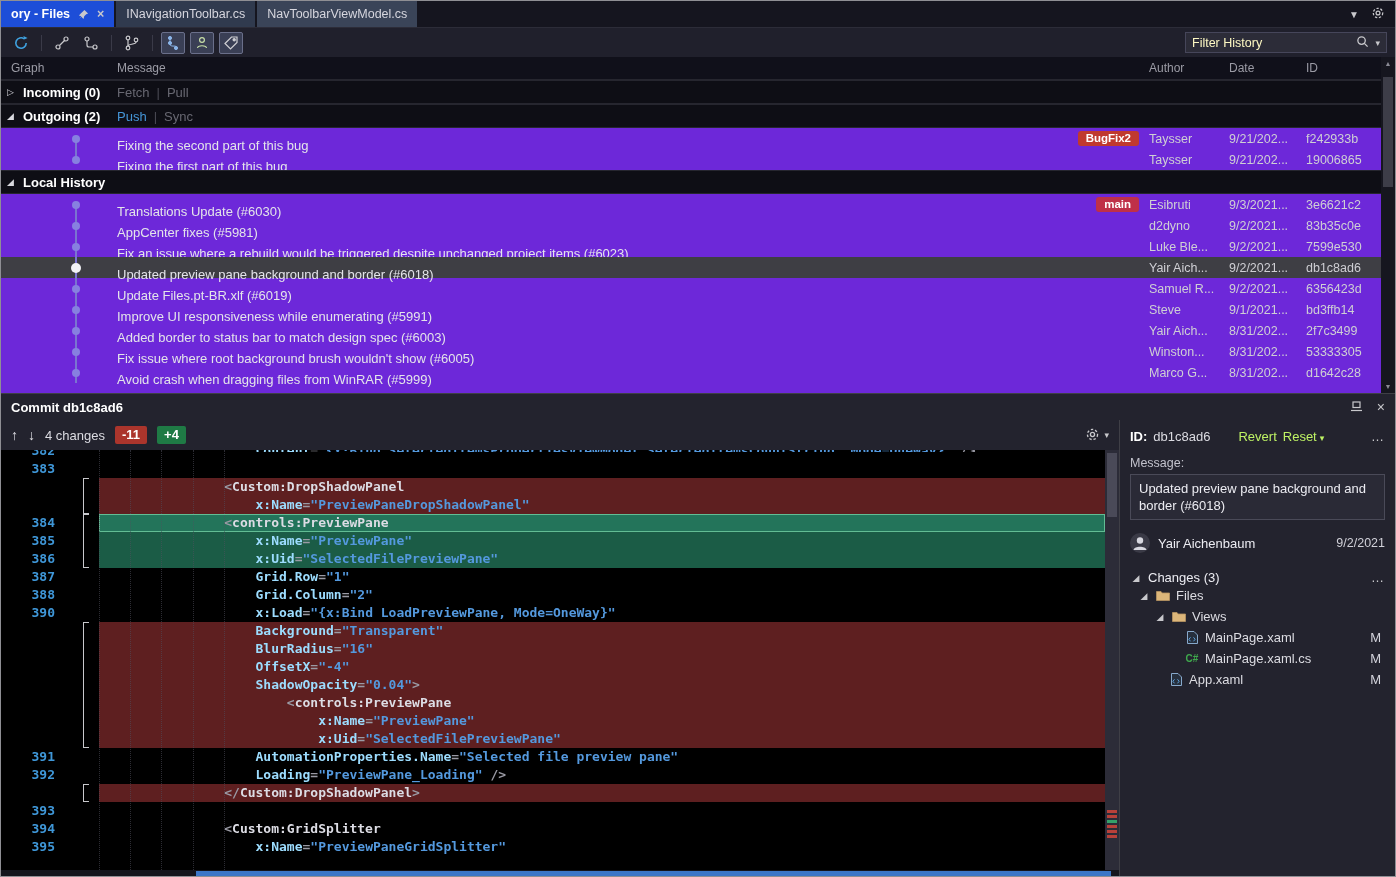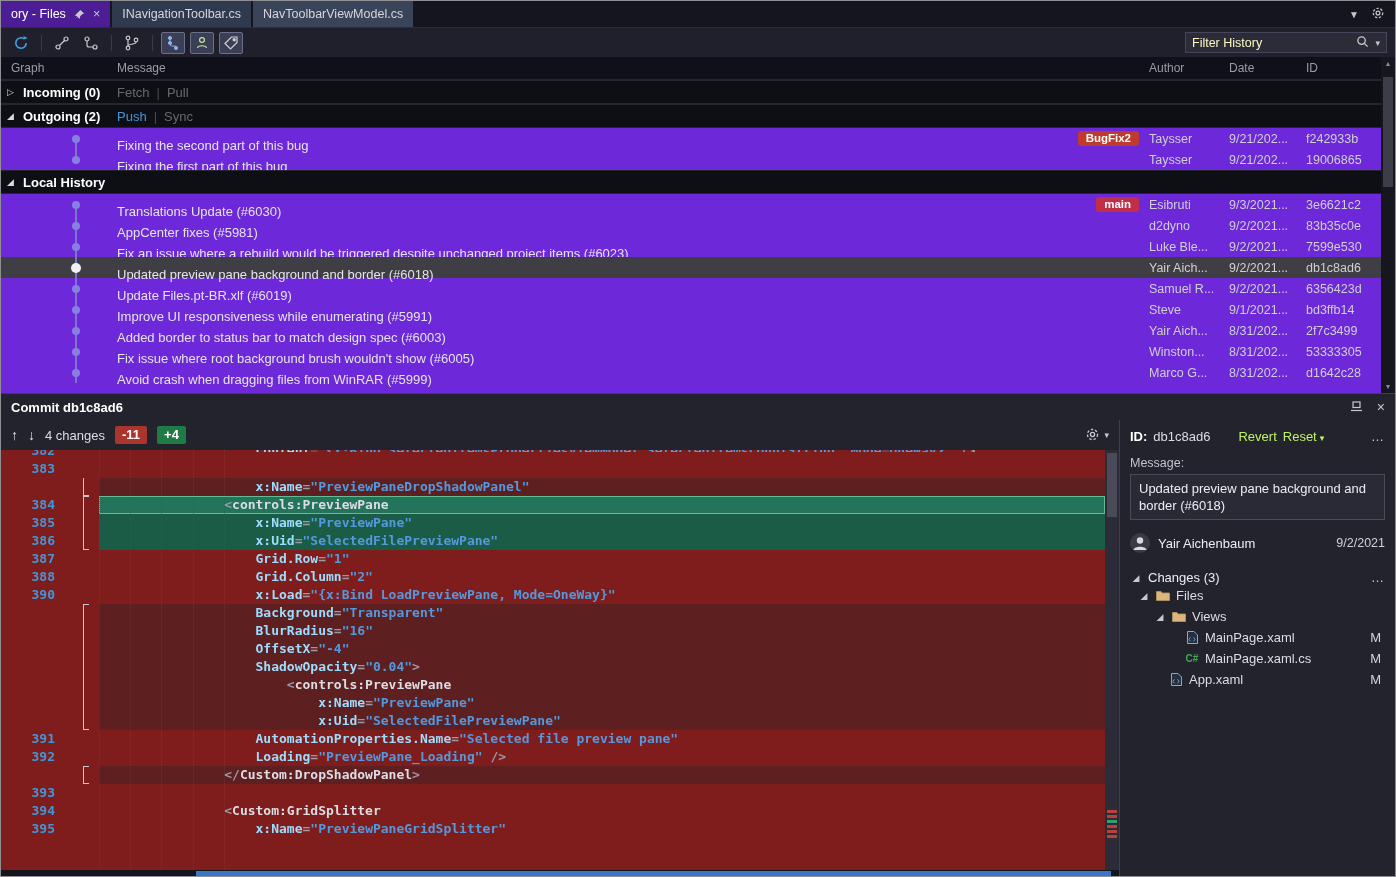--- a/index.html
+++ b/index.html
@@ -3,21 +3,21 @@
 <meta charset="utf-8">
 <style>
   * { box-sizing: border-box; margin: 0; padding: 0; }
   html,body { background:#000; }
   body { font-family: "Liberation Sans", "DejaVu Sans", sans-serif; }
   .window { position:relative; width:1396px; height:877px; background:#0b0b12; border:1px solid #8f8f94; overflow:hidden; }
 
   
   .tabstrip { height:26px; background:#15151f; display:flex; align-items:stretch; }
   .tab { display:flex; align-items:center; gap:8px; padding:0 10px; font-size:12.5px; color:#d6d6de; white-space:nowrap; }
-  .tab.active { background:#4c1d95; color:#ffffff; }
+  .tab.active { background:#1d4ed8; color:#ffffff;font-weight:bold; }
   .tab.t2 { background:#303a4e; margin-left:2px; }
   .tab.t3 { background:#3a4458; margin-left:2px;text-align:right; }
   .tabico { display:flex; align-items:center; color:#c8c8cc; }
   .tsright { margin-left:auto; display:flex; align-items:center; gap:12px; padding-right:10px; color:#c8c8cc; font-size:10px; }
 
   
   .toolbar { height:30px; background:#20202c; display:flex; align-items:center; padding:0 8px; gap:5px; border-top:1px solid #2c2c38; }
   .tbtn { width:24px; height:22px; display:flex; align-items:center; justify-content:center; border-radius:2px; }
   .tbtn.pressed { background:#3a3f55; border:1px solid #6a6f8a; }
   .tsep { width:1px; height:16px; background:#3a3a48; margin:0 3px; }
@@ -61,21 +61,21 @@
   .pbody { flex:1; display:flex; min-height:0; }
   .pleft { flex:1; display:flex; flex-direction:column; min-width:0; }
   .ptoolbar { height:30px; display:flex; align-items:center; gap:10px; padding:0 10px; }
   .navarr { color:#e0e0e6; font-size:14px; }
   .chlabel { color:#dcdce2; font-size:13px; }
   .cntbadge { padding:1px 7px 2px; border-radius:2px; color:#fff; font-size:13px; font-weight:bold; }
   .cntbadge.neg { background:#ab352c; } .cntbadge.pos { background:#1f7a45; }
   .ptright { margin-left:auto; display:flex; align-items:center; gap:4px; color:#c8c8cc; font-size:9px; }
 
   
-  .editor { flex:1; position:relative; background:#7f1d1d; overflow:hidden;
+  .editor { flex:1; position:relative; background:#000000; overflow:hidden;
             font-family:"DejaVu Sans Mono","Liberation Mono",monospace; font-size:13px; font-weight:bold; line-height:18px; }
   .code { position:absolute; top:0; left:0; right:14px; }
   .dline { display:flex; height:18px; }
   .dline.clip { height:10px; overflow:hidden; }
   .dline.clip > * { transform:translateY(-8px); }
   .lnum { width:60px; flex:none; text-align:right; padding-right:6px; color:#3f97d8; }
   .lmark { width:38px; flex:none; position:relative; }
   .bracket { display:block; margin-left:22px; width:6px; height:100%; border-left:1px solid #c8c8cc; }
   .bracket.top { border-top:1px solid #c8c8cc; } .bracket.bot { border-bottom:1px solid #c8c8cc; }
   .codecell { flex:1; white-space:pre; color:#cfcfda; min-width:0; overflow:hidden; }
@@ -418,20 +418,27 @@
                 <span class="codecell">                    <span class="s-attr">Content</span><span class="s-dl">=</span><span class="s-str">"<b>{x:Bind SelectedItemsPropertiesViewModel.SelectedItemsCountString, Mode=OneWay}</b>"</span> <span class="s-dl">/&gt;</span></span>
               </div>
               <div class="dline t-ctx">
                 <span class="lnum">383</span>
                 <span class="lmark"></span>
                 <span class="codecell">&nbsp;</span>
               </div>
               <div class="dline t-del">
                 <span class="lnum"></span>
                 <span class="lmark">
+                  <span class="bracket top"></span>
+                </span>
+                <span class="codecell">                <span class="s-dl">&lt;</span><span class="s-tag">Custom:DropShadowPanel</span></span>
+              </div>
+              <div class="dline t-del">
+                <span class="lnum"></span>
+                <span class="lmark">
                   <span class="bracket bot"></span>
                 </span>
                 <span class="codecell">                    <span class="s-attr">x:Name</span><span class="s-dl">=</span><span class="s-str">"PreviewPaneDropShadowPanel"</span></span>
               </div>
               <div class="dline t-addsel">
                 <span class="lnum">384</span>
                 <span class="lmark">
                   <span class="bracket top"></span>
                 </span>
                 <span class="codecell">                <span class="s-dl">&lt;</span><span class="s-tag">controls:PreviewPane</span></span>

